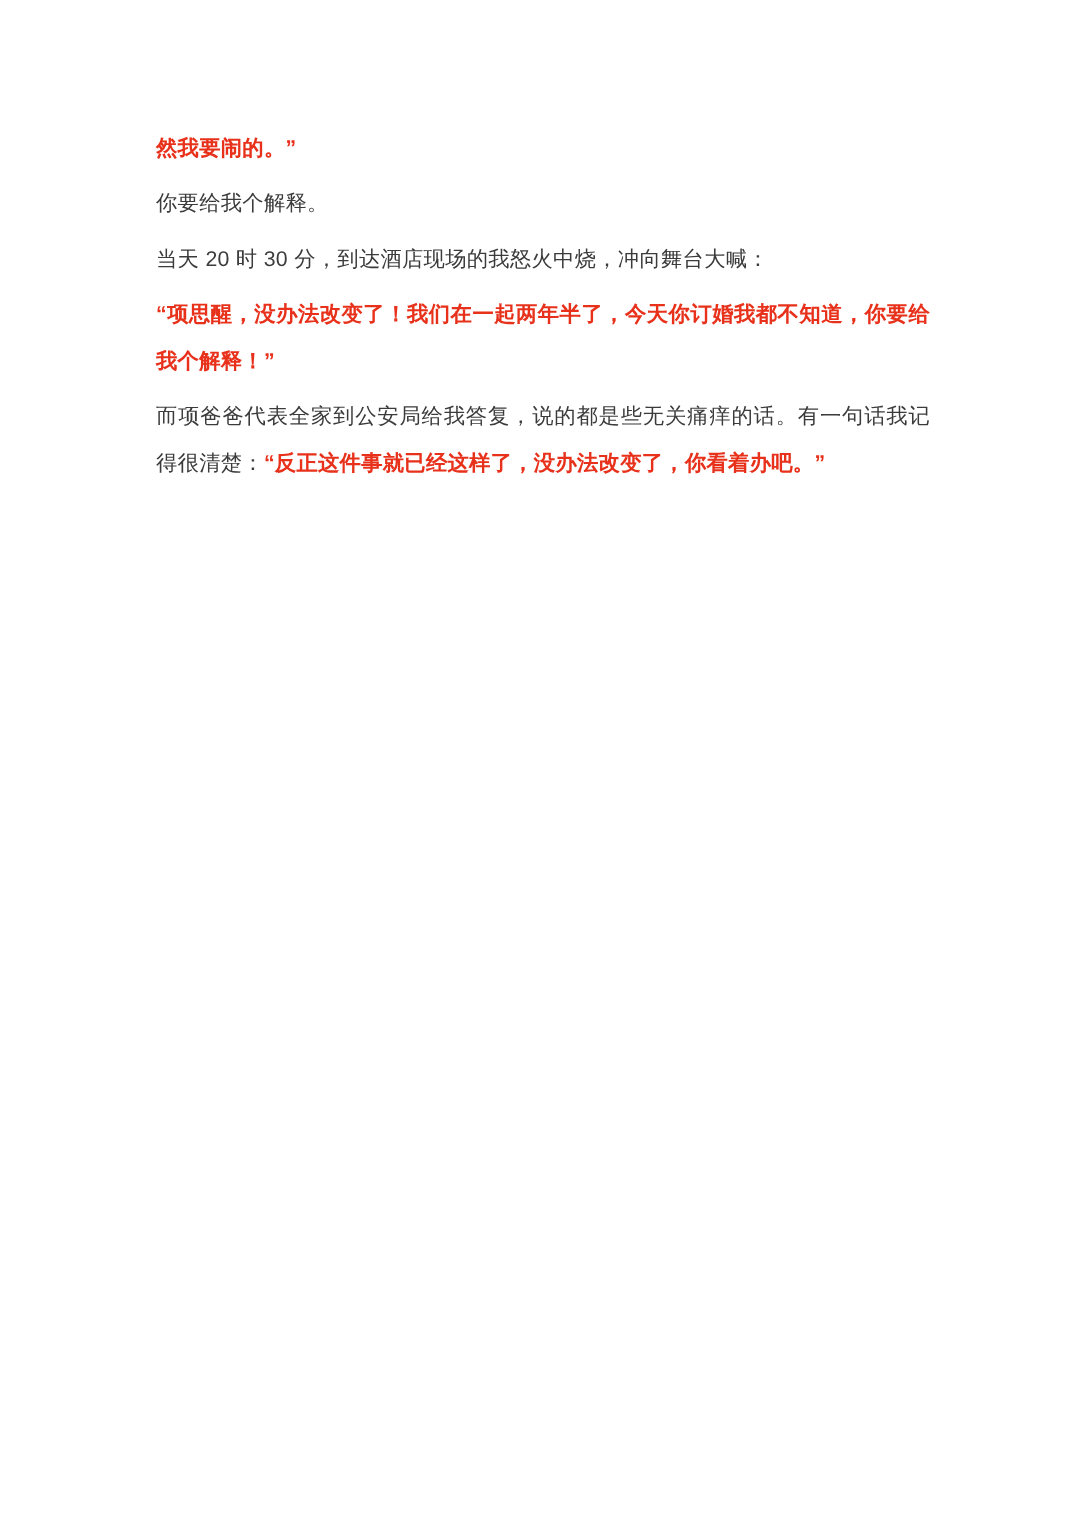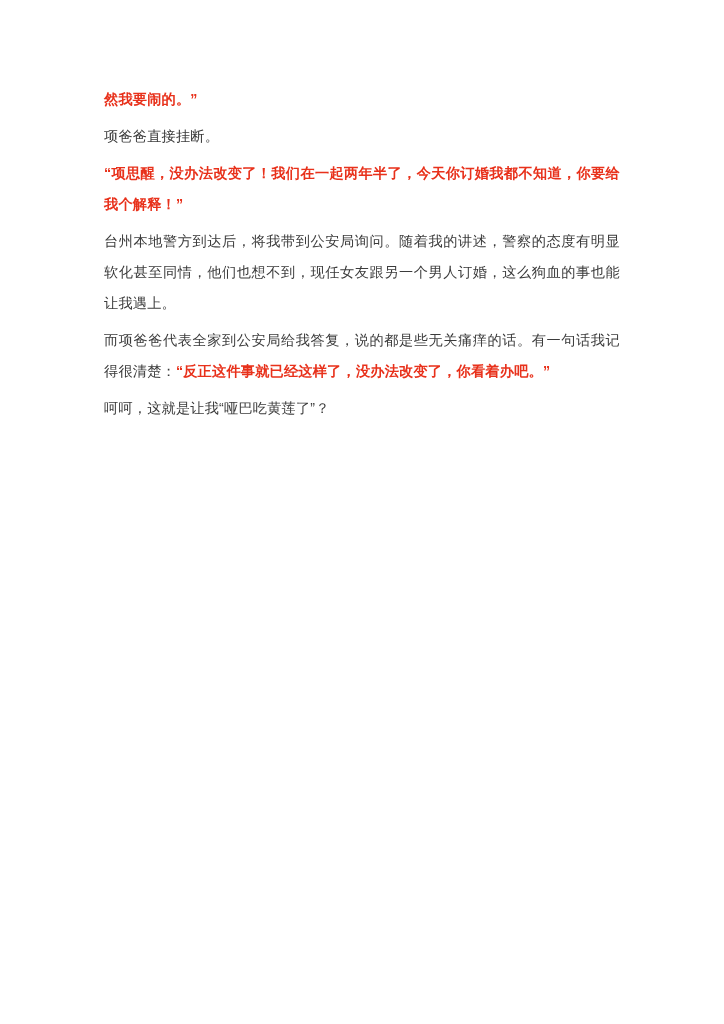--- a/index.html
+++ b/index.html
@@ -52,26 +52,25 @@
   }
 </style>
 </head>
 <body>
 
 <div class="page">
   <div class="doc-body">
 
     <p class="para tight red">然我要闹的。”</p>
 
-    <p class="para tight">项爸爸直接挂断。</p>
+    <p class="para tight">你要给我个解释。</p>
 
+    <p class="para tight">当天 20 时 30 分，到达酒店现场的我怒火中烧，冲向舞台大喊：</p>
 
     <p class="para tight red">“项思醒，没办法改变了！我们在一起两年半了，今天你订婚我都不知道，你要给我个解释！”</p>
 
 
-    <p class="para tight">台州本地警方到达后，将我带到公安局询问。随着我的讲述，警察的态度有明显软化甚至同情，他们也想不到，现任女友跟另一个男人订婚，这么狗血的事也能让我遇上。</p>
 
     <p class="para tight"><span class="seg-plain">而项爸爸代表全家到公安局给我答复，说的都是些无关痛痒的话。有一句话我记得很清楚：</span><span class="seg-red">“反正这件事就已经这样了，没办法改变了，你看着办吧。”</span></p>
 
-    <p class="para tight">呵呵，这就是让我“哑巴吃黄莲了”？</p>
 
   </div>
 </div>
 
 </body></html>

